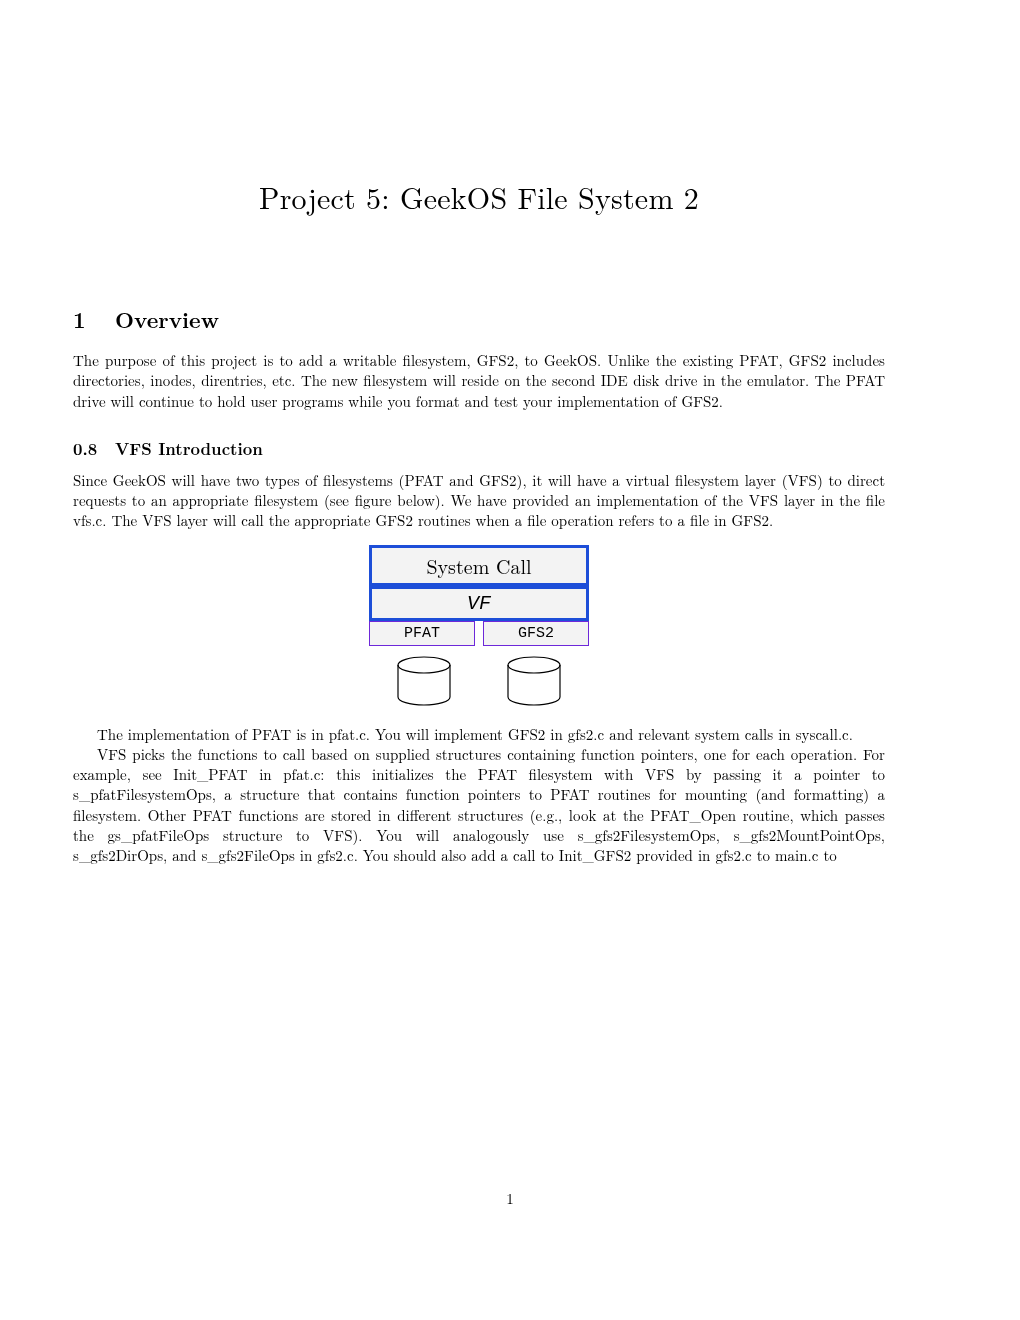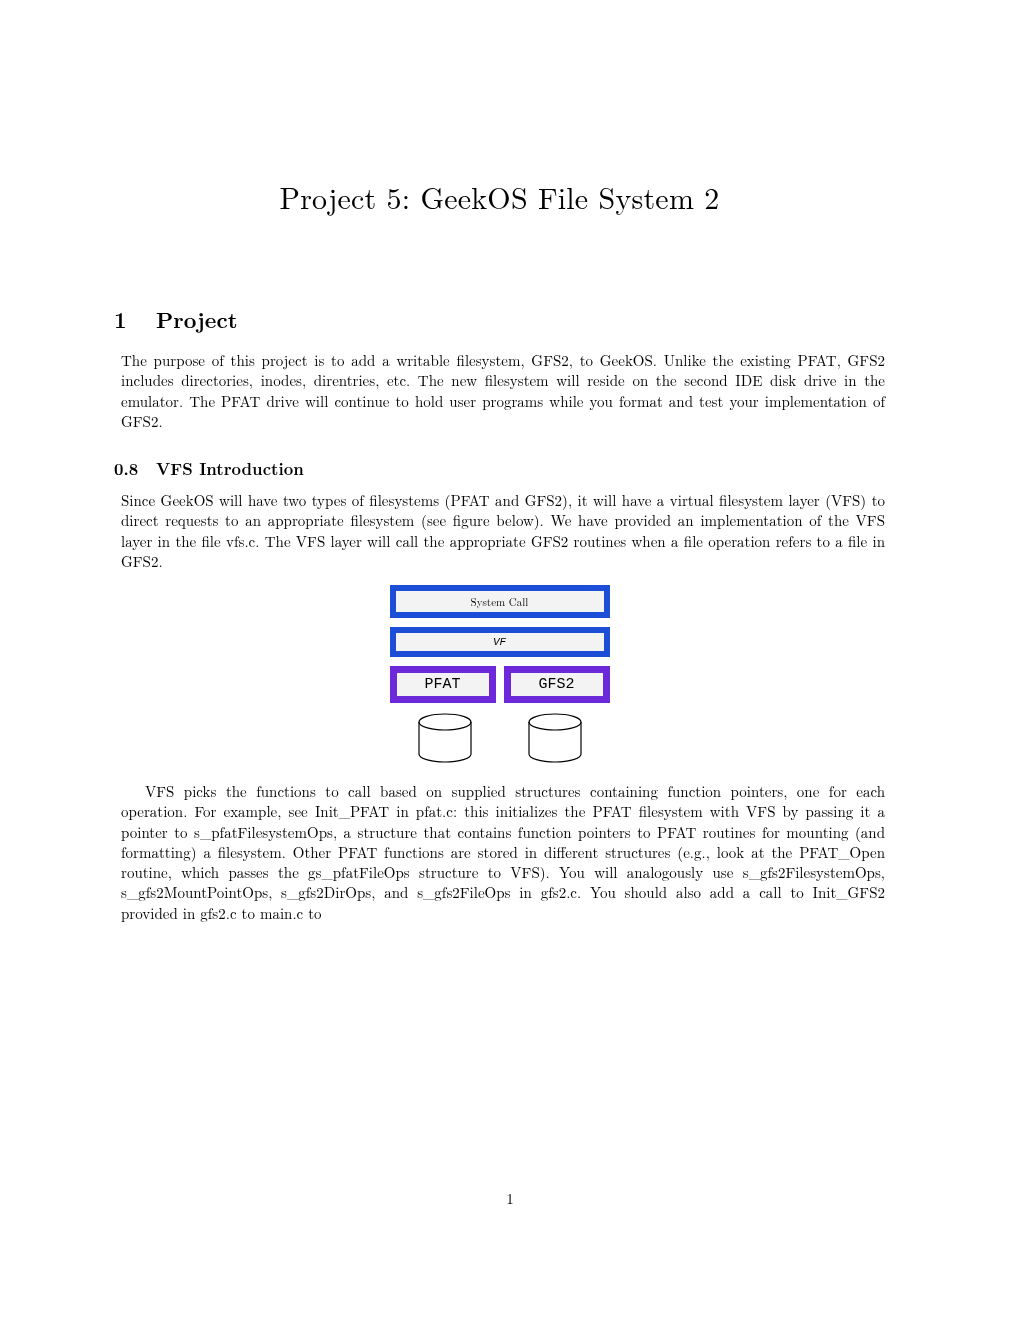--- a/index.html
+++ b/index.html
@@ -5,21 +5,21 @@
     body {
       margin: 0;
       padding: 0;
       background: #fff;
       font-family: "Latin Modern Roman", "Computer Modern", Georgia, serif;
       width: 1020px;
       height: 1320px;
       position: relative;
     }
     .page {
-      padding: 175px 135px 0 114px;
+      padding: 175px 135px 0 73px;
     }
     .title {
       text-align: center;
       font-size: 30px;
       font-weight: normal;
       margin-bottom: 85px;
       letter-spacing: 0.2px;
     }
     .section-heading {
       font-size: 22px;
@@ -37,46 +37,45 @@
       margin-bottom: 10px;
     }
     .subsection-number {
       display: inline-block;
       width: 42px;
     }
     .body-text {
       font-size: 15px;
       line-height: 1.35;
       text-align: justify;
-      margin: 0 0 0 7px;
+      margin: 0 0 0 0;
     }
     .body-text.indent {
       text-indent: 24px;
     }
     .diagram-container {
       margin: 14px auto 14px auto;
       width: 220px;
     }
     .diagram-box {
-      border: 6px solid #1d4ed8;
+      border: 3px solid #1d4ed8;
       background: #f3f3f3;
       text-align: center;
       font-family: "Latin Modern Roman", Georgia, serif;
-      font-size: 11px;
+      font-size: 20px;
       padding: 3px 0;
-      margin-bottom: 9px;
     }
     .diagram-row {
       display: flex;
       gap: 8px;
       margin-bottom: 9px;
     }
     .diagram-row .half {
       flex: 1;
-      border: 7px solid #6d28d9;
+      border: 1px solid #6d28d9;
       background: #f3f3f3;
       text-align: center;
       font-size: 15px;
       font-family: "Courier New", monospace;
       padding: 3px 0;
     }
     .diagram-box.mono {
       font-family: "Courier New", monospace;
       font-style: italic;
     }
@@ -104,21 +103,21 @@
     }
   </style>
 </head>
 <body>
 
 <div class="page">
 
   <div class="title">Project 5: GeekOS File System 2</div>
 
   <div class="section-heading">
-    <span class="section-number">1</span><span>Project</span>
+    <span class="section-number">1</span><span>Overview</span>
   </div>
 
   <p class="body-text">The purpose of this project is to add a writable filesystem, GFS2, to GeekOS. Unlike the existing PFAT, GFS2 includes directories, inodes, direntries, etc. The new filesystem will reside on the second IDE disk drive in the emulator. The PFAT drive will continue to hold user programs while you format and test your implementation of GFS2.</p>
 
   <div class="subsection-heading">
     <span class="subsection-number">0.8</span><span>VFS Introduction</span>
   </div>
 
   <p class="body-text">Since GeekOS will have two types of filesystems (PFAT and GFS2), it will have a virtual filesystem layer (VFS) to direct requests to an appropriate filesystem (see figure below). We have provided an implementation of the VFS layer in the file vfs.c. The VFS layer will call the appropriate GFS2 routines when a file operation refers to a file in GFS2.</p>
 
@@ -142,17 +141,18 @@
         <svg viewBox="0 0 58 55">
           <ellipse cx="29" cy="10" rx="26" ry="8" fill="none" stroke="#000" stroke-width="1.2"></ellipse>
           <path d="M 3 10 L 3 42" fill="none" stroke="#000" stroke-width="1.2"></path>
           <path d="M 55 10 L 55 42" fill="none" stroke="#000" stroke-width="1.2"></path>
           <path d="M 3 42 A 26 8 0 0 0 55 42" fill="none" stroke="#000" stroke-width="1.2"></path>
         </svg>
       </div>
     </div>
   </div>
 
+  <p class="body-text indent">The implementation of PFAT is in pfat.c. You will implement GFS2 in gfs2.c and relevant system calls in syscall.c.</p>
   <p class="body-text indent">VFS picks the functions to call based on supplied structures containing function pointers, one for each operation. For example, see Init_PFAT in pfat.c: this initializes the PFAT filesystem with VFS by passing it a pointer to s_pfatFilesystemOps, a structure that contains function pointers to PFAT routines for mounting (and formatting) a filesystem. Other PFAT functions are stored in different structures (e.g., look at the PFAT_Open routine, which passes the gs_pfatFileOps structure to VFS). You will analogously use s_gfs2FilesystemOps, s_gfs2MountPointOps, s_gfs2DirOps, and s_gfs2FileOps in gfs2.c. You should also add a call to Init_GFS2 provided in gfs2.c to main.c to</p>
 
 </div>
 
 <div class="page-num">1</div>
 
 </body></html>

